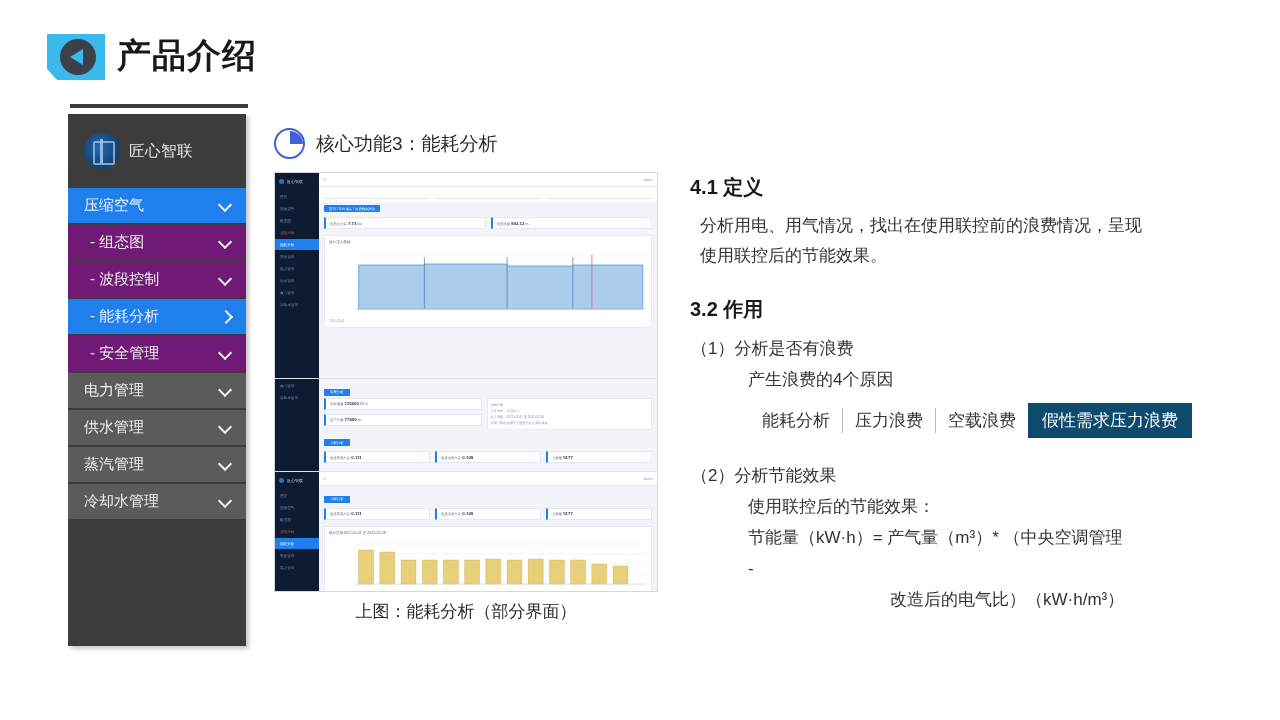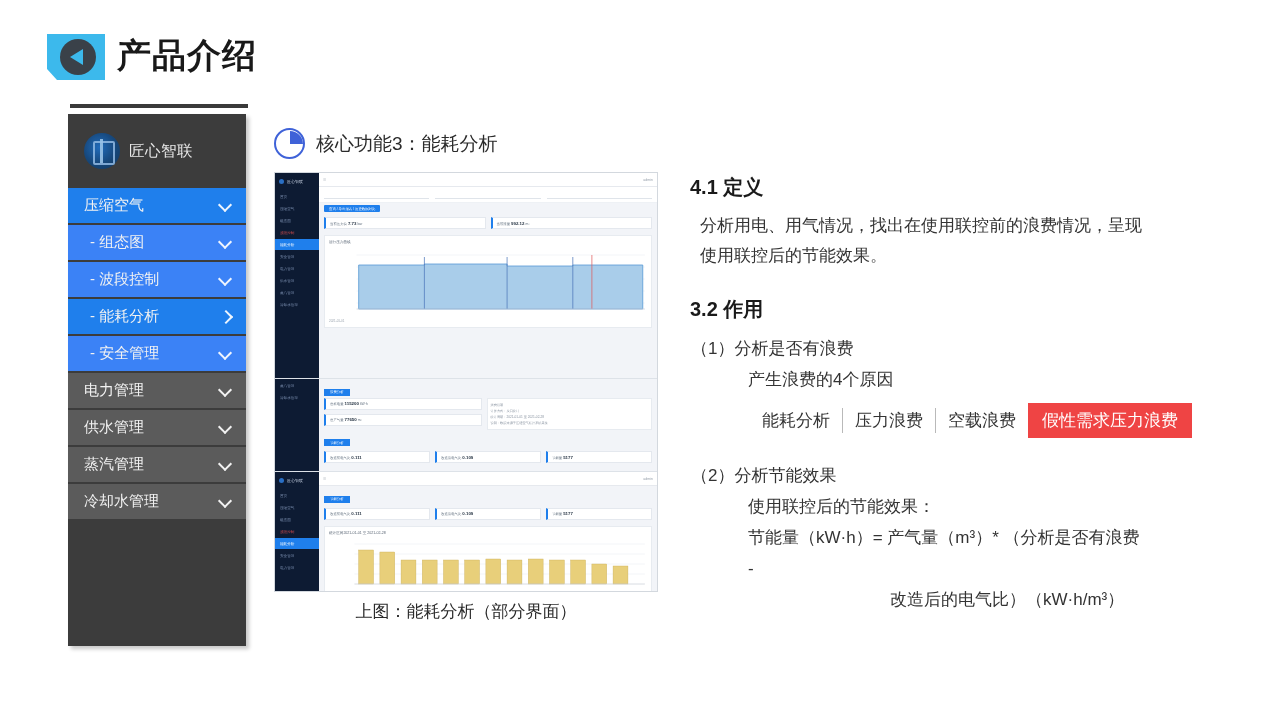--- a/index.html
+++ b/index.html
@@ -70,21 +70,21 @@
     color:#e8e8e8;font-size:15.5px;letter-spacing:.5px;white-space:nowrap;
   }
   .nav-item{
     height:35px;margin-bottom:2px;
     display:flex;align-items:center;justify-content:space-between;
     padding:0 14px 0 16px;
     color:#f2f2f2;font-size:15px;white-space:nowrap;
     box-sizing:border-box;
   }
   .nav-item.lvl0{background:#5b5b5b;}
-  .nav-item.lvl1{background:#3b82f6;}
+  .nav-item.lvl1{background:#701a75;}
   .nav-item.active{background:#1f7fec;}
   .nav-item .lbl{overflow:hidden;text-overflow:ellipsis;}
   .nav-item.lvl1 .lbl{padding-left:6px;}
   .chev{
     width:13px;height:13px;flex:none;position:relative;opacity:.92;
   }
   .chev::after{
     content:"";position:absolute;left:1px;top:1px;width:8px;height:8px;
     border-right:2px solid #ffffff;border-bottom:2px solid #ffffff;
     transform:rotate(45deg);
@@ -184,21 +184,21 @@
   .r-l3{font-size:17px;color:#333;line-height:31px;margin-left:200px;white-space:nowrap;}
   #waste-row{
     display:flex;align-items:stretch;margin:8px 0 0 60px;
   }
   .waste-chip{
     font-size:17px;color:#333;padding:6px 12px;white-space:nowrap;
     display:flex;align-items:center;
   }
   .waste-sep{width:1px;background:#b9b9b9;margin:5px 0;}
   .waste-chip.hl{
-    background:#ef4444;color:#ffffff;padding:6px 14px;
+    background:#0c4a6e;color:#ffffff;padding:6px 14px;
   }
 </style>
 </head>
 <body>
 
 <div id="slide-header">
   <div id="header-badge">
     <div class="ring">
       <div class="tri"></div>
     </div>
@@ -456,16 +456,16 @@
     <div class="waste-chip">能耗分析</div>
     <div class="waste-sep"></div>
     <div class="waste-chip">压力浪费</div>
     <div class="waste-sep"></div>
     <div class="waste-chip">空载浪费</div>
     <div class="waste-chip hl">假性需求压力浪费</div>
   </div>
 
   <div class="r-l1" style="margin-top:22px;">（2）分析节能效果</div>
   <div class="r-l2">使用联控后的节能效果：</div>
-  <div class="r-l2">节能量（kW·h）=  产气量（m³）*  （分析是否有浪费</div>
+  <div class="r-l2">节能量（kW·h）=  产气量（m³）*  （中央空调管理</div>
   <div class="r-l2">-</div>
   <div class="r-l3">改造后的电气比）（kW·h/m³）</div>
 </div>
 
 </body></html>

